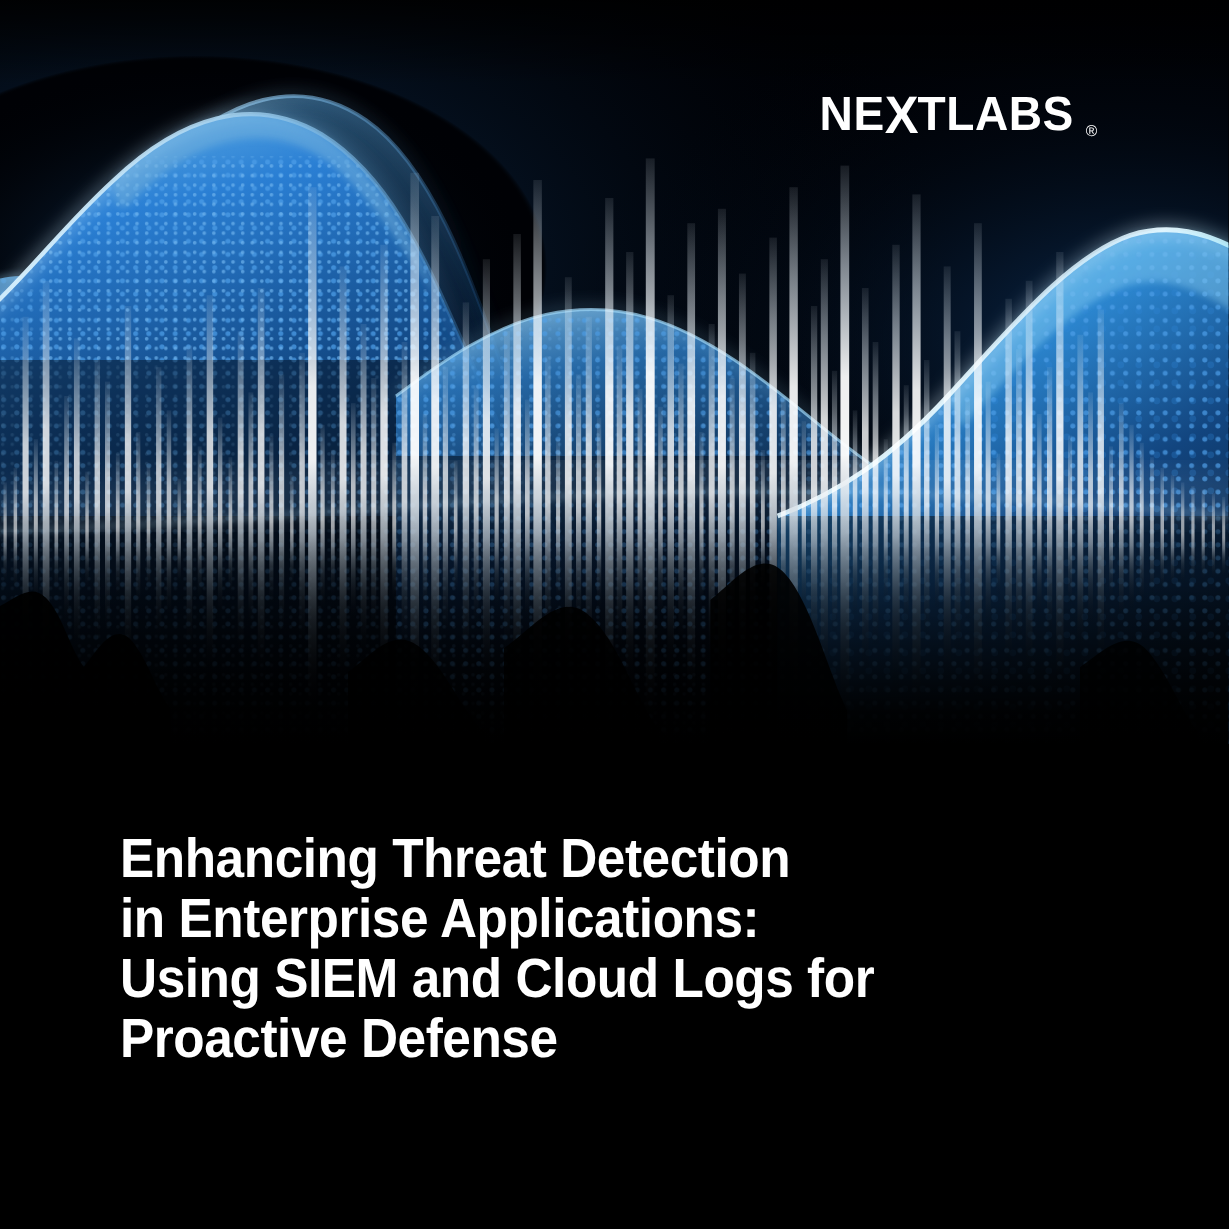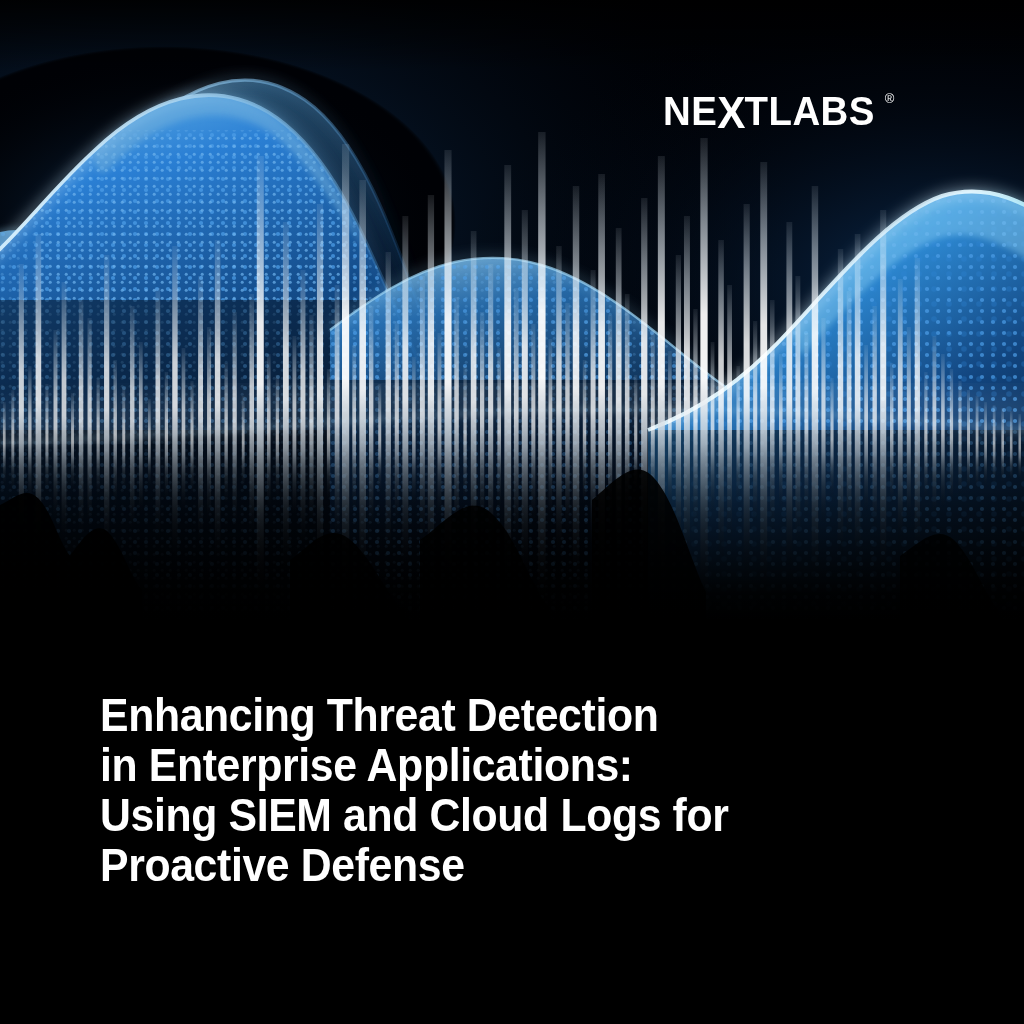--- a/index.html
+++ b/index.html
@@ -30,24 +30,23 @@
     pointer-events:none;
   }
   #hero-top-fade{
     position:absolute;left:0;top:0;width:1024px;height:70px;
     background:linear-gradient(to bottom, rgba(0,0,0,0.85), rgba(0,0,0,0));
     pointer-events:none;
   }
 
   
   #logo{
-    position:absolute;left:663px;top:74px;
-    display:flex;align-items:flex-start;
+    position:absolute;left:683px;top:74px;
+    display:flex;align-items:flex-end;
     z-index:40;
-    margin-top:16px;
   }
   #logo-word{
     font-family:"Liberation Sans","DejaVu Sans",sans-serif;
     font-weight:bold;
     font-size:40px;
     line-height:40px;
     letter-spacing:0.5px;
     color:#ffffff;
     transform:scaleX(0.96);
     transform-origin:left center;

